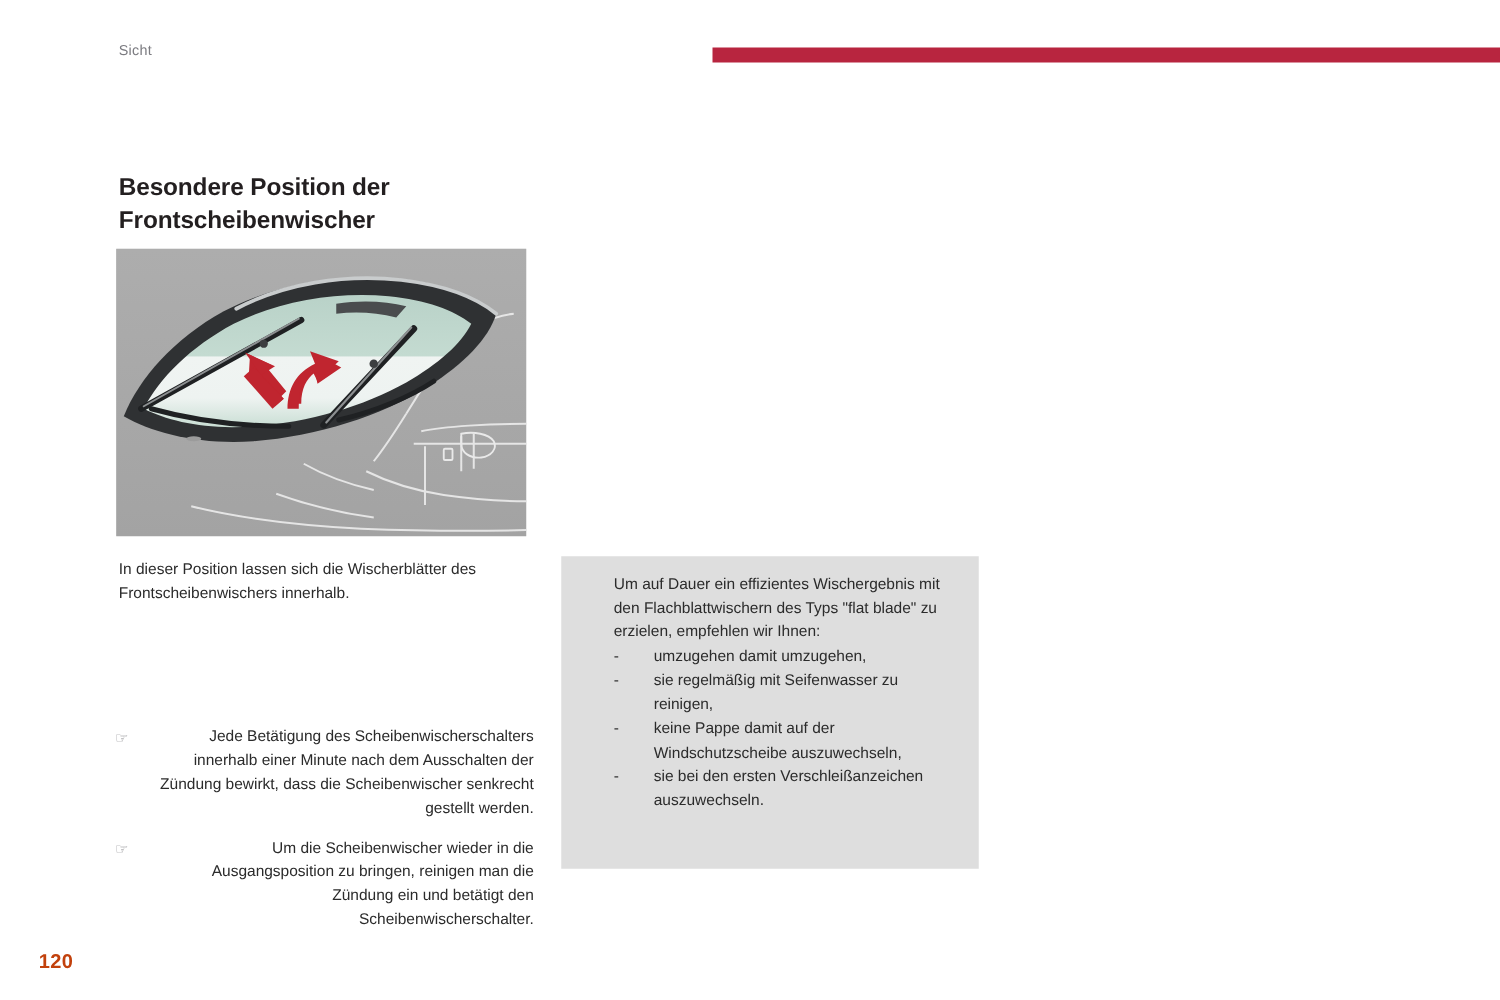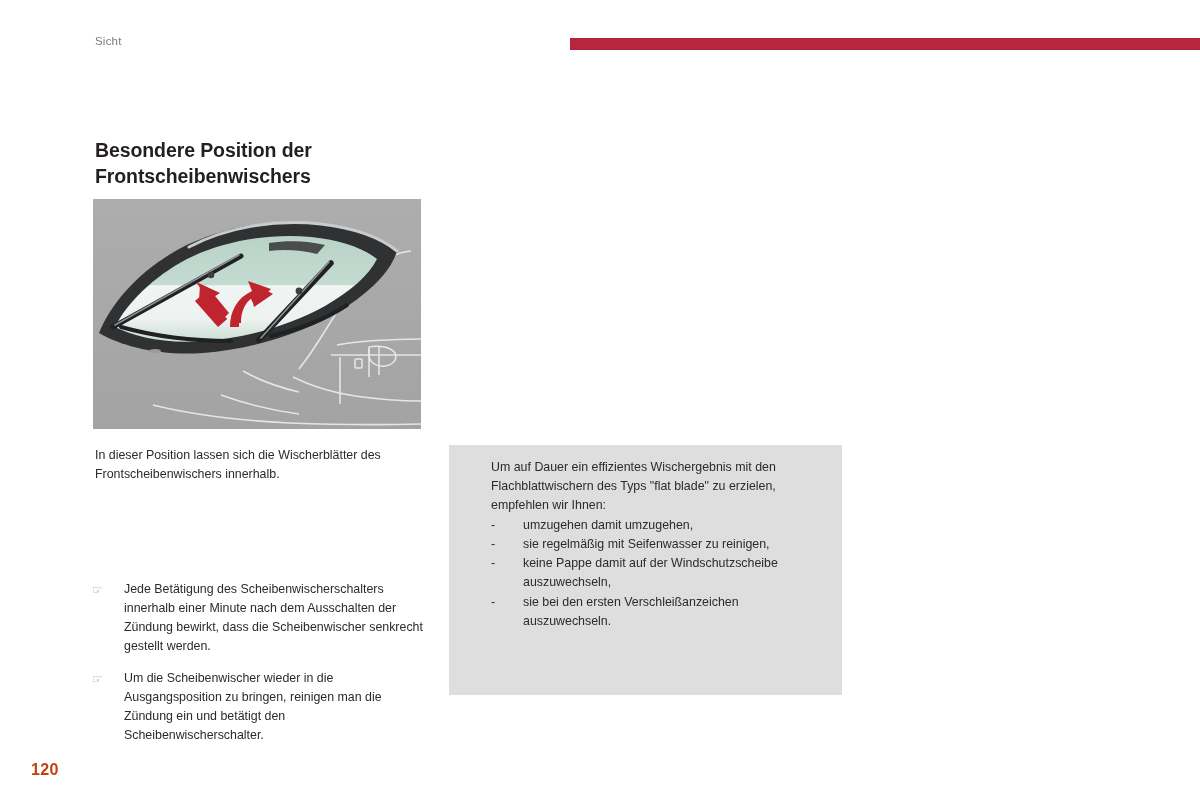--- a/index.html
+++ b/index.html
@@ -96,28 +96,29 @@
     color: #8e8e92;
     font-size: 12px;
     line-height: 1.52;
     padding-top: 1px;
   }
   .hand-text {
     flex: 1 1 auto;
     font-size: 12.4px;
     color: #2b2b2b;
     line-height: 1.52;
+    text-align: right;
   }
 
   
   .info-box {
     position: absolute;
     left: 449px;
     top: 445px;
-    width: 393px;
+    width: 334px;
     height: 250px;
     background: #dedede;
     box-sizing: border-box;
     padding: 13px 18px 0 0;
   }
   .info-inner {
     display: flex;
     align-items: flex-start;
   }
   .info-icon {
@@ -184,21 +185,21 @@
   }
 </style>
 </head>
 <body>
 
 <div class="page">
 
   <div class="header-chapter">Sicht</div>
   <div class="header-rule"></div>
 
-  <h1 class="page-title">Besondere Position der Frontscheibenwischers</h1>
+  <h1 class="page-title">Besondere Position der Frontscheibenwischer</h1>
 
   <div class="figure">
     <svg width="328" height="230" viewBox="0 0 328 230">
       <defs>
         <linearGradient id="glassgrad" x1="0" y1="0" x2="0" y2="1">
           <stop offset="0%" stop-color="#b9d2c8"></stop>
           <stop offset="46%" stop-color="#c4dbd1"></stop>
           <stop offset="47%" stop-color="#f0f4f2"></stop>
           <stop offset="78%" stop-color="#eef3f1"></stop>
           <stop offset="100%" stop-color="#c9ded4"></stop>

